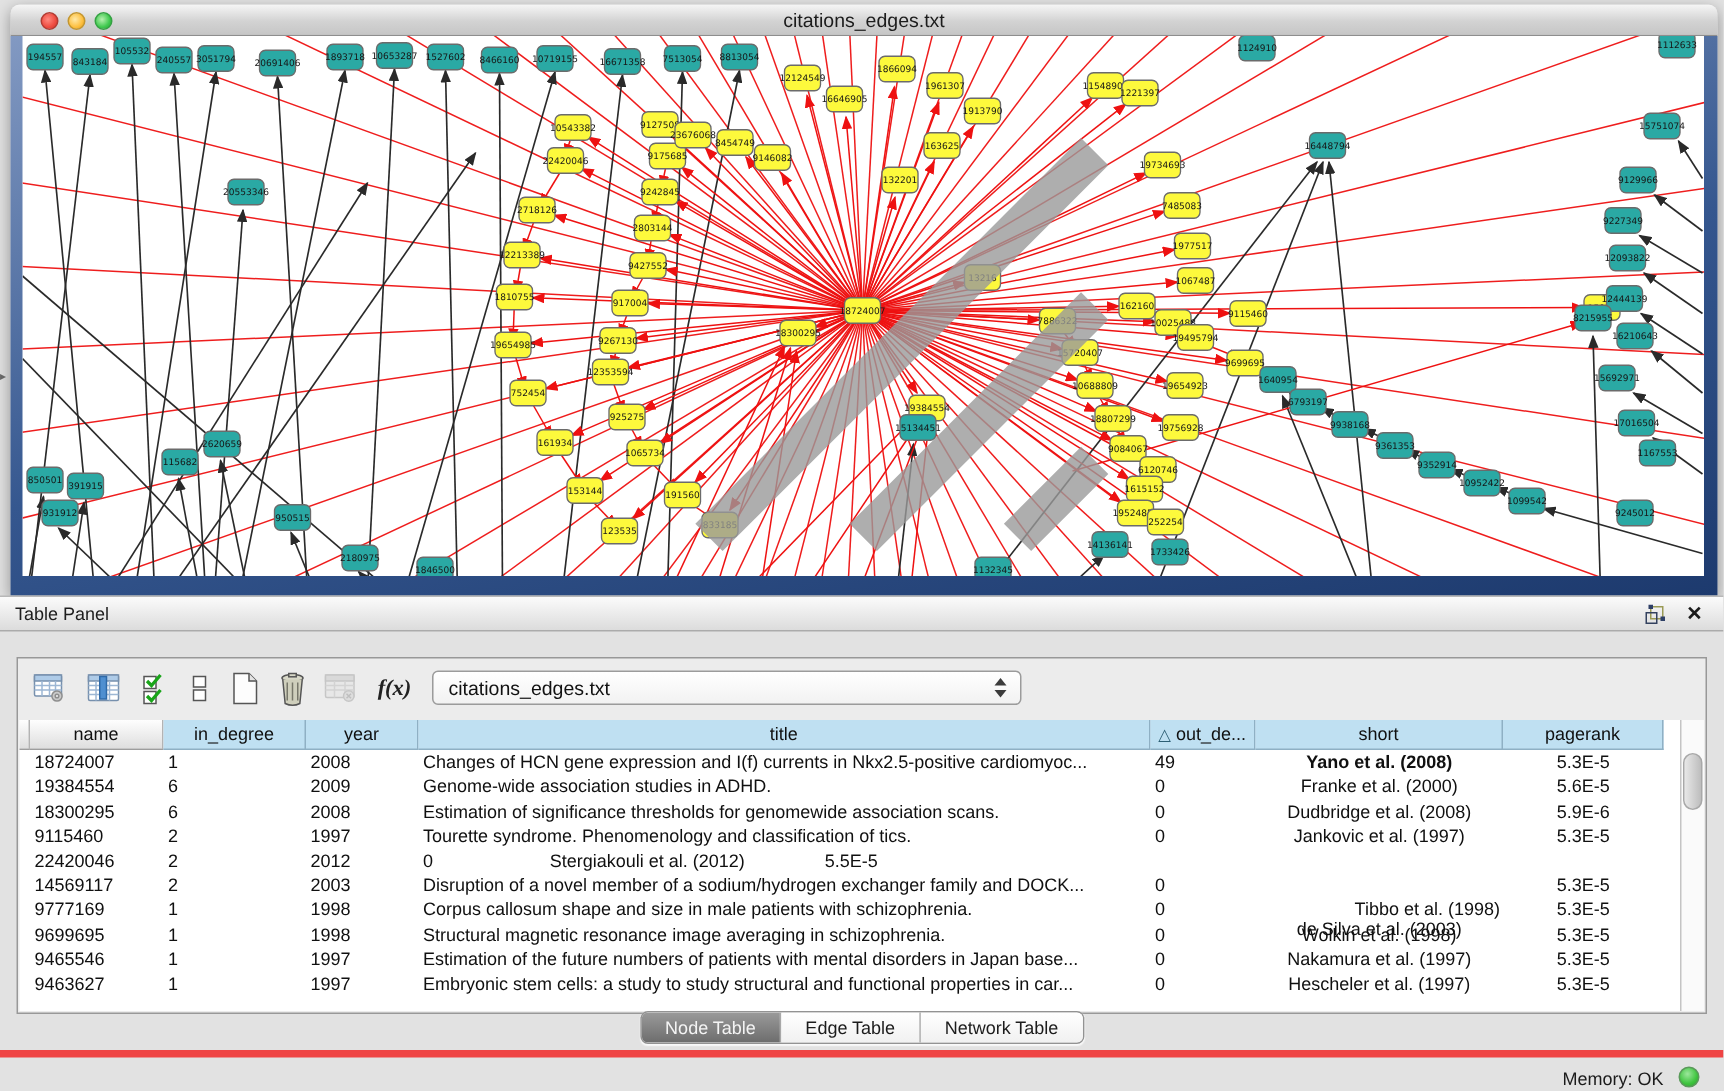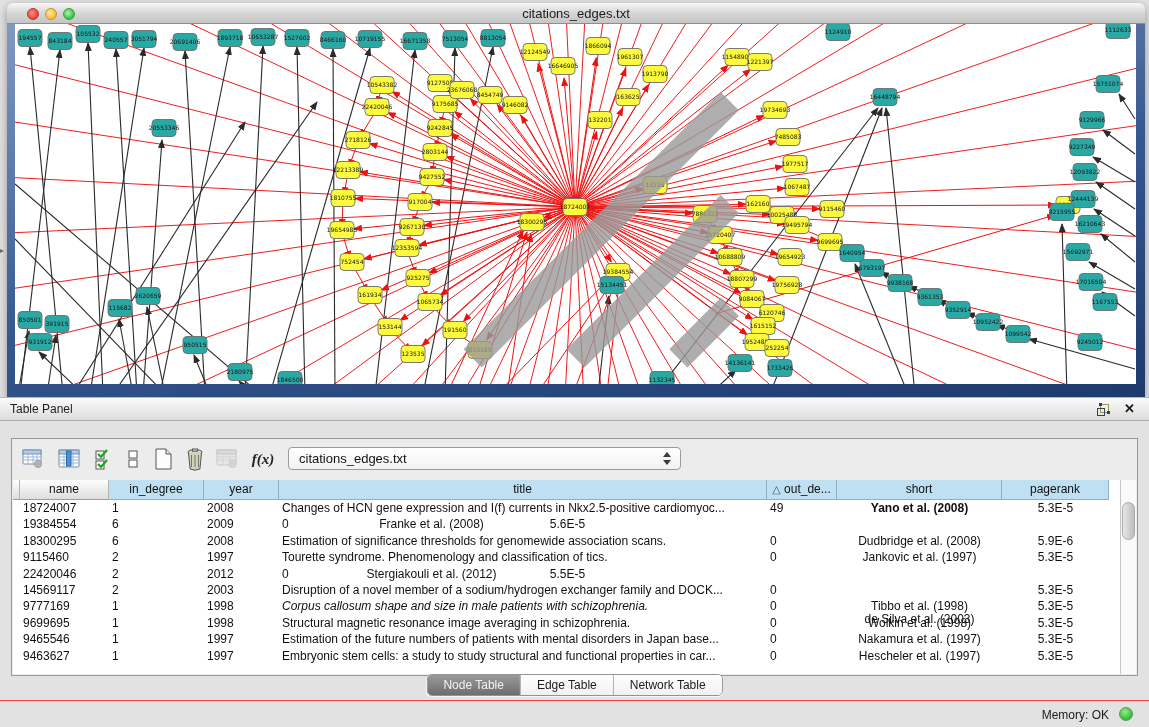--- a/index.html
+++ b/index.html
@@ -61,21 +61,21 @@
     background:linear-gradient(90deg,#e8e8e8,#bdbdbd); border:1px solid #a8a8a8; }
 
   
   .seg-tabs { position:absolute; top:674px; left:50%; transform:translateX(-50%); display:flex; height:22px;
     border:1px solid #939393; border-radius:5px; overflow:hidden; background:#fdfdfd; box-shadow:0 1px 1px rgba(255,255,255,.8); }
   .seg { font-size:12px; color:#1c1c1c; padding:0 16px; line-height:20px; border-right:1px solid #a8a8a8; background:linear-gradient(#ffffff,#f1f1f1); }
   .seg:last-child { border-right:none; }
   .seg.sel { background:linear-gradient(#9a9a9a,#6d6d6d); color:#f4f4f4; }
 
   
-  .statusbar { position:absolute; left:0; bottom:0; width:1149px; height:27px; border-top:1px solid #ef4444; }
+  .statusbar { position:absolute; left:0; bottom:0; width:1149px; height:27px; border-top:5px solid #ef4444; }
   .mem-label { position:absolute; right:40px; top:7px; font-size:12px; color:#1b1b1b; }
   .mem-dot { position:absolute; right:16px; top:6px; width:14px; height:14px; border-radius:50%;
     background:radial-gradient(circle at 5px 4px,#9ce79c,#3ec43e 60%,#2f9e2f); border:1px solid #5a9a5a; }
 </style>
 </head>
 <body>
 
 <div class="net-window">
   <div class="titlebar">
     <span class="tl red"></span>
@@ -620,22 +620,23 @@
           <div class="td L" style="width: 488px;">Changes of HCN gene expression and I(f) currents in Nkx2.5-positive cardiomyoc...</div>
           <div class="td L" style="width: 70px;">49</div>
           <div class="td C" style="width: 165px; font-weight: bold;">Yano et al. (2008)</div>
           <div class="td C" style="width: 107px;">5.3E-5</div>
         </div>
         <div class="trow">
           <div style="width: 7px;"></div>
           <div class="td L" style="width: 89px;">19384554</div>
           <div class="td L" style="width: 95px;">6</div>
           <div class="td L" style="width: 75px;">2009</div>
-          <div class="td L" style="width: 70px;">0</div>
-          <div class="td C" style="width: 165px;">Franke et al. (2008)</div>
+          <div class="td L" style="width: 488px;">Genome-wide association studies in ADHD.</div>
+          <div class="td L" style="width: 70px;">0</div>
+          <div class="td C" style="width: 165px;">Franke et al. (2000)</div>
           <div class="td C" style="width: 107px;">5.6E-5</div>
         </div>
         <div class="trow">
           <div style="width: 7px;"></div>
           <div class="td L" style="width: 89px;">18300295</div>
           <div class="td L" style="width: 95px;">6</div>
           <div class="td L" style="width: 75px;">2008</div>
           <div class="td L" style="width: 488px;">Estimation of significance thresholds for genomewide association scans.</div>
           <div class="td L" style="width: 70px;">0</div>
           <div class="td C" style="width: 165px;">Dudbridge et al. (2008)</div>
@@ -668,23 +669,23 @@
           <div class="td L" style="width: 488px;">Disruption of a novel member of a sodium/hydrogen exchanger family and DOCK...</div>
           <div class="td L" style="width: 70px;">0</div>
           <div class="td C" style="width: 165px; margin-top: 29px;">de Silva et al. (2003)</div>
           <div class="td C" style="width: 107px;">5.3E-5</div>
         </div>
         <div class="trow">
           <div style="width: 7px;"></div>
           <div class="td L" style="width: 89px;">9777169</div>
           <div class="td L" style="width: 95px;">1</div>
           <div class="td L" style="width: 75px;">1998</div>
-          <div class="td L" style="width: 488px; font-style: italic;">Corpus callosum shape and size in male patients with schizophrenia.</div>
-          <div class="td L" style="width: 70px;">0</div>
-          <div class="td C" style="width: 165px;">Tibbo et al. (1998)</div>
+          <div class="td L" style="width: 488px;">Corpus callosum shape and size in male patients with schizophrenia.</div>
+          <div class="td L" style="width: 70px;">0</div>
+          <div class="td C" style="width: 165px; text-align: right;">Tibbo et al. (1998)</div>
           <div class="td C" style="width: 107px;">5.3E-5</div>
         </div>
         <div class="trow">
           <div style="width: 7px;"></div>
           <div class="td L" style="width: 89px;">9699695</div>
           <div class="td L" style="width: 95px;">1</div>
           <div class="td L" style="width: 75px;">1998</div>
           <div class="td L" style="width: 488px;">Structural magnetic resonance image averaging in schizophrenia.</div>
           <div class="td L" style="width: 70px;">0</div>
           <div class="td C" style="width: 165px;">Wolkin et al. (1998)</div>

